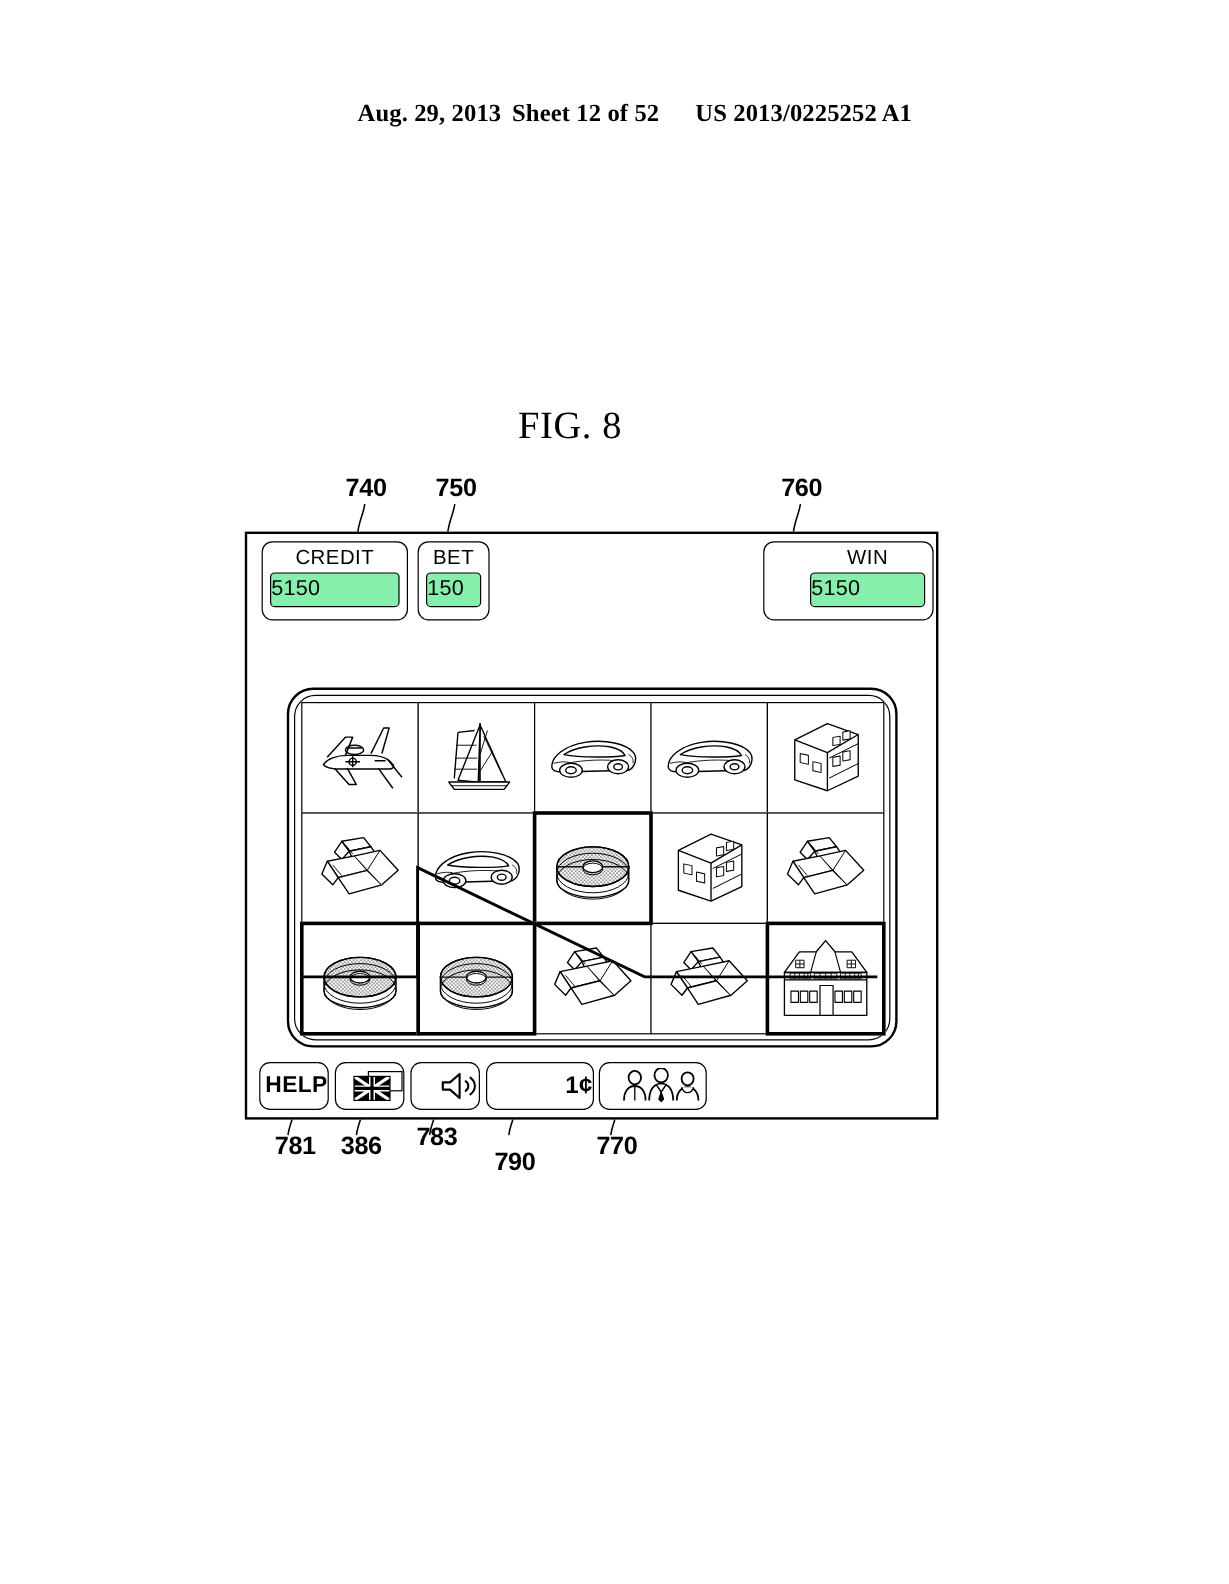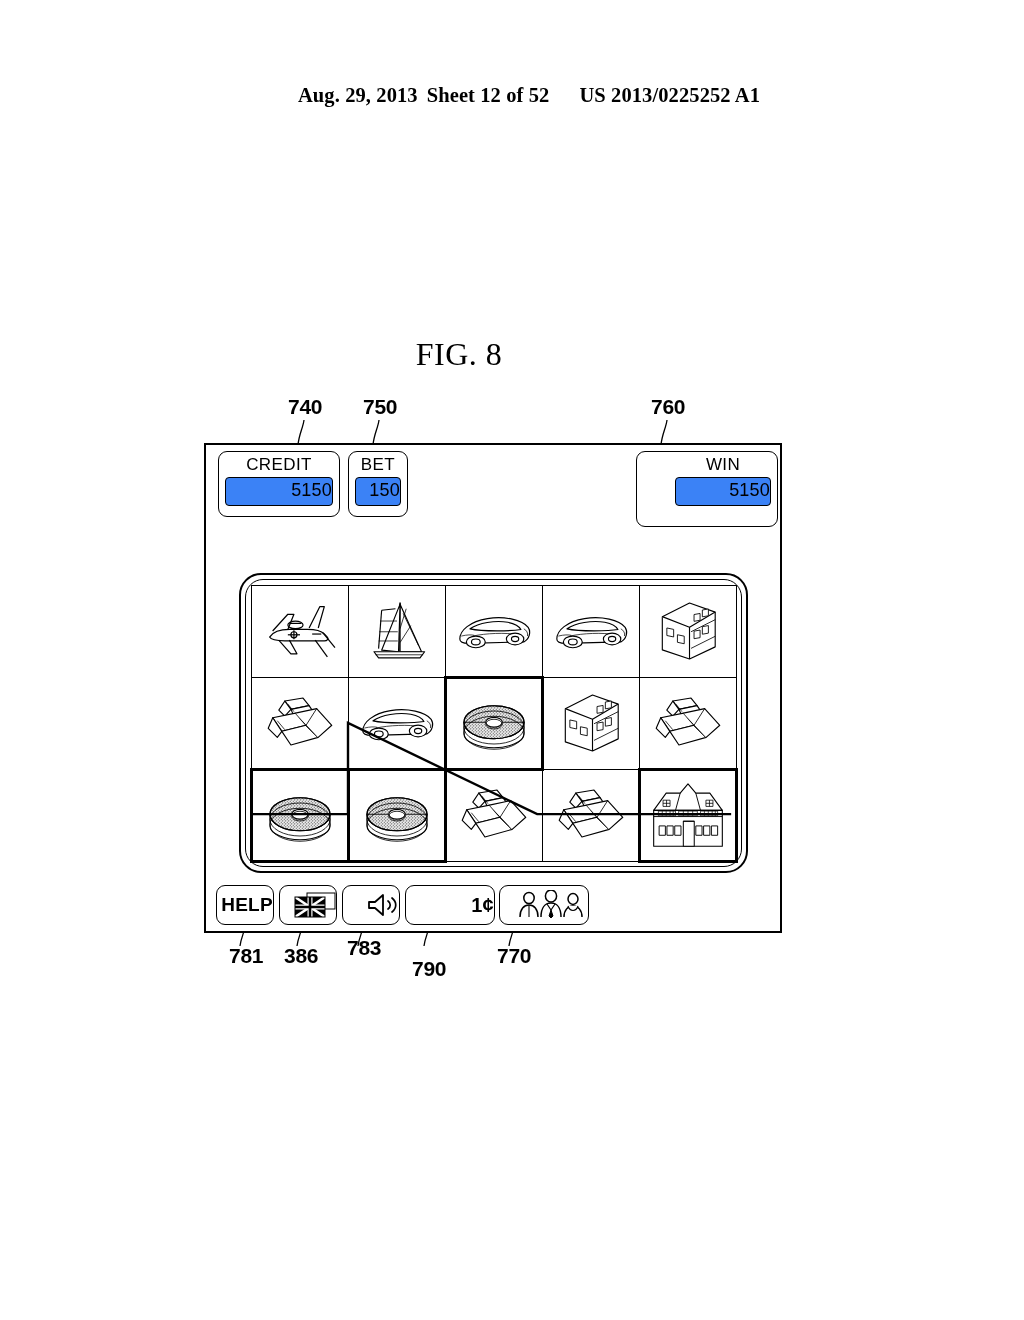--- a/index.html
+++ b/index.html
@@ -18,21 +18,21 @@
     white-space:pre;
   }
   #patent-header .gap-a{display:inline-block;width:34px;}
   #patent-header .gap-b{display:inline-block;width:30px;}
   #patent-header .sheet{margin-left:9px;}
 
   
   #fig-title{
     position:absolute;left:0;top:336px;width:918px;text-align:center;
     font-family:"Liberation Serif", serif;
-    font-size:32px;letter-spacing:.5px;
+    font-size:32px;letter-spacing:.5px;padding-left:16px;
   }
 
   
   .refnum{
     position:absolute;
     font-family:"Liberation Sans", sans-serif;
     font-size:21px;font-weight:600;
     letter-spacing:-.3px;
     white-space:nowrap;
   }
@@ -59,29 +59,29 @@
   }
   .meter .m-label{
     text-align:center;
     font-family:"Liberation Sans", sans-serif;
     font-size:17px;font-weight:500;letter-spacing:.4px;
     line-height:20px;height:21px;
   }
   .meter .m-value{
     margin:1px 2px 0 2px;
     border:1.4px solid #000;border-radius:4px;
-    text-align:right;
+    text-align:left;
     font-family:"Liberation Sans", sans-serif;
     font-size:18px;line-height:25px;height:27px;
     letter-spacing:.2px;
-    background:#3b82f6;
+    background:#86efac;
   }
   #meter-credit{left:6px;width:122px;height:66px;}
   #meter-bet{left:136px;width:60px;height:66px;}
-  #meter-win{left:424px;width:142px;height:76px;padding-left:36px;}
+  #meter-win{left:424px;width:142px;height:66px;padding-left:36px;}
 
   
   #reel-panel{
     position:absolute;left:33px;top:128px;
     width:509px;height:300px;
     border:2px solid #000;border-radius:22px;
     box-sizing:border-box;
     background:#fff;
   }
   #reel-inner{

